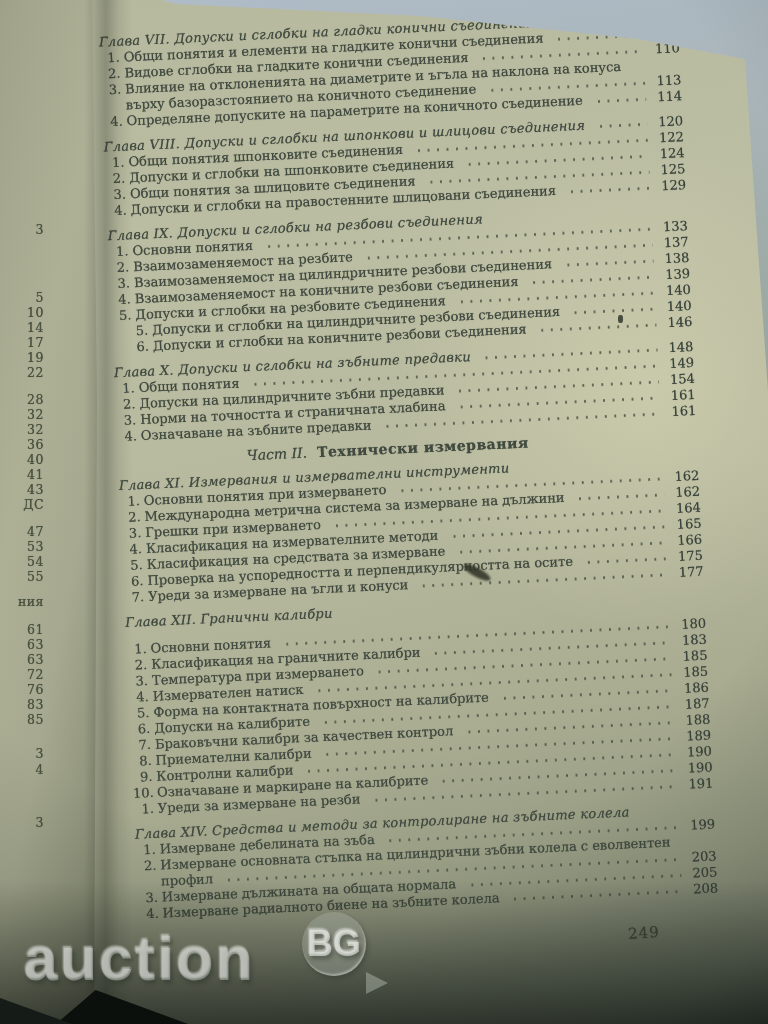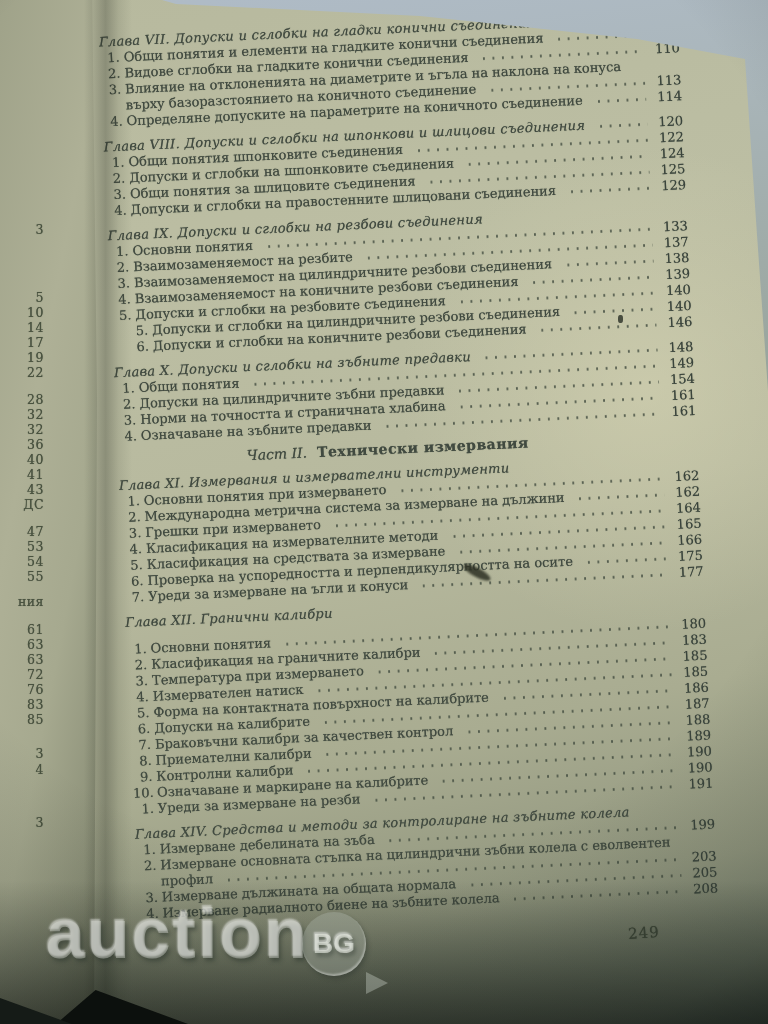--- a/index.html
+++ b/index.html
@@ -71,24 +71,24 @@
       radial-gradient(115% 88% at 45% 36%,rgba(0,0,0,0) 55%,rgba(24,32,26,.22) 80%,rgba(8,14,10,.55) 100%),
       linear-gradient(180deg,rgba(0,0,0,0) 86%,rgba(15,22,17,.35) 94%,rgba(8,12,9,.6) 100%);}
   .wedge{position:absolute;left:56px;top:990px;width:132px;height:34px;z-index:6;
     background:#0c100d;clip-path:polygon(30% 0,100% 100%,0 100%);}
   .corner-dark{position:absolute;left:0;top:998px;width:72px;height:26px;z-index:6;
     background:#151b17;clip-path:polygon(0 0,100% 100%,0 100%);}
   
   .wm{position:absolute;z-index:7;font-family:"Liberation Sans",sans-serif;font-weight:bold;
     color:rgba(214,218,210,.42);
     text-shadow:-1px -2px 2px rgba(255,255,255,.5),2px 3px 4px rgba(40,50,42,.5);}
-  .wm-brand{left:24px;top:894px;font-size:70px;letter-spacing:2px;margin-left:22px;}
+  .wm-brand{left:24px;top:924px;font-size:61px;letter-spacing:2px;}
   .wm-badge{left:302px;top:912px;width:64px;height:64px;border-radius:50%;
     background:rgba(172,178,168,.38);display:flex;align-items:center;justify-content:center;
-    font-size:28px;color:rgba(235,238,230,.6);
+    font-size:36px;color:rgba(235,238,230,.6);
     box-shadow:-1px -2px 2px rgba(255,255,255,.35) inset,2px 3px 4px rgba(40,50,42,.35);}
   .wm-arrow{left:366px;top:972px;width:22px;height:22px;background:rgba(198,204,194,.4);
     clip-path:polygon(0 0,100% 50%,0 100%);text-shadow:none;}
   .wm-user{left:18px;top:962px;font-size:46px;letter-spacing:4px;}
 </style>
 </head>
 <body>
 
 <div class="photo">
 

